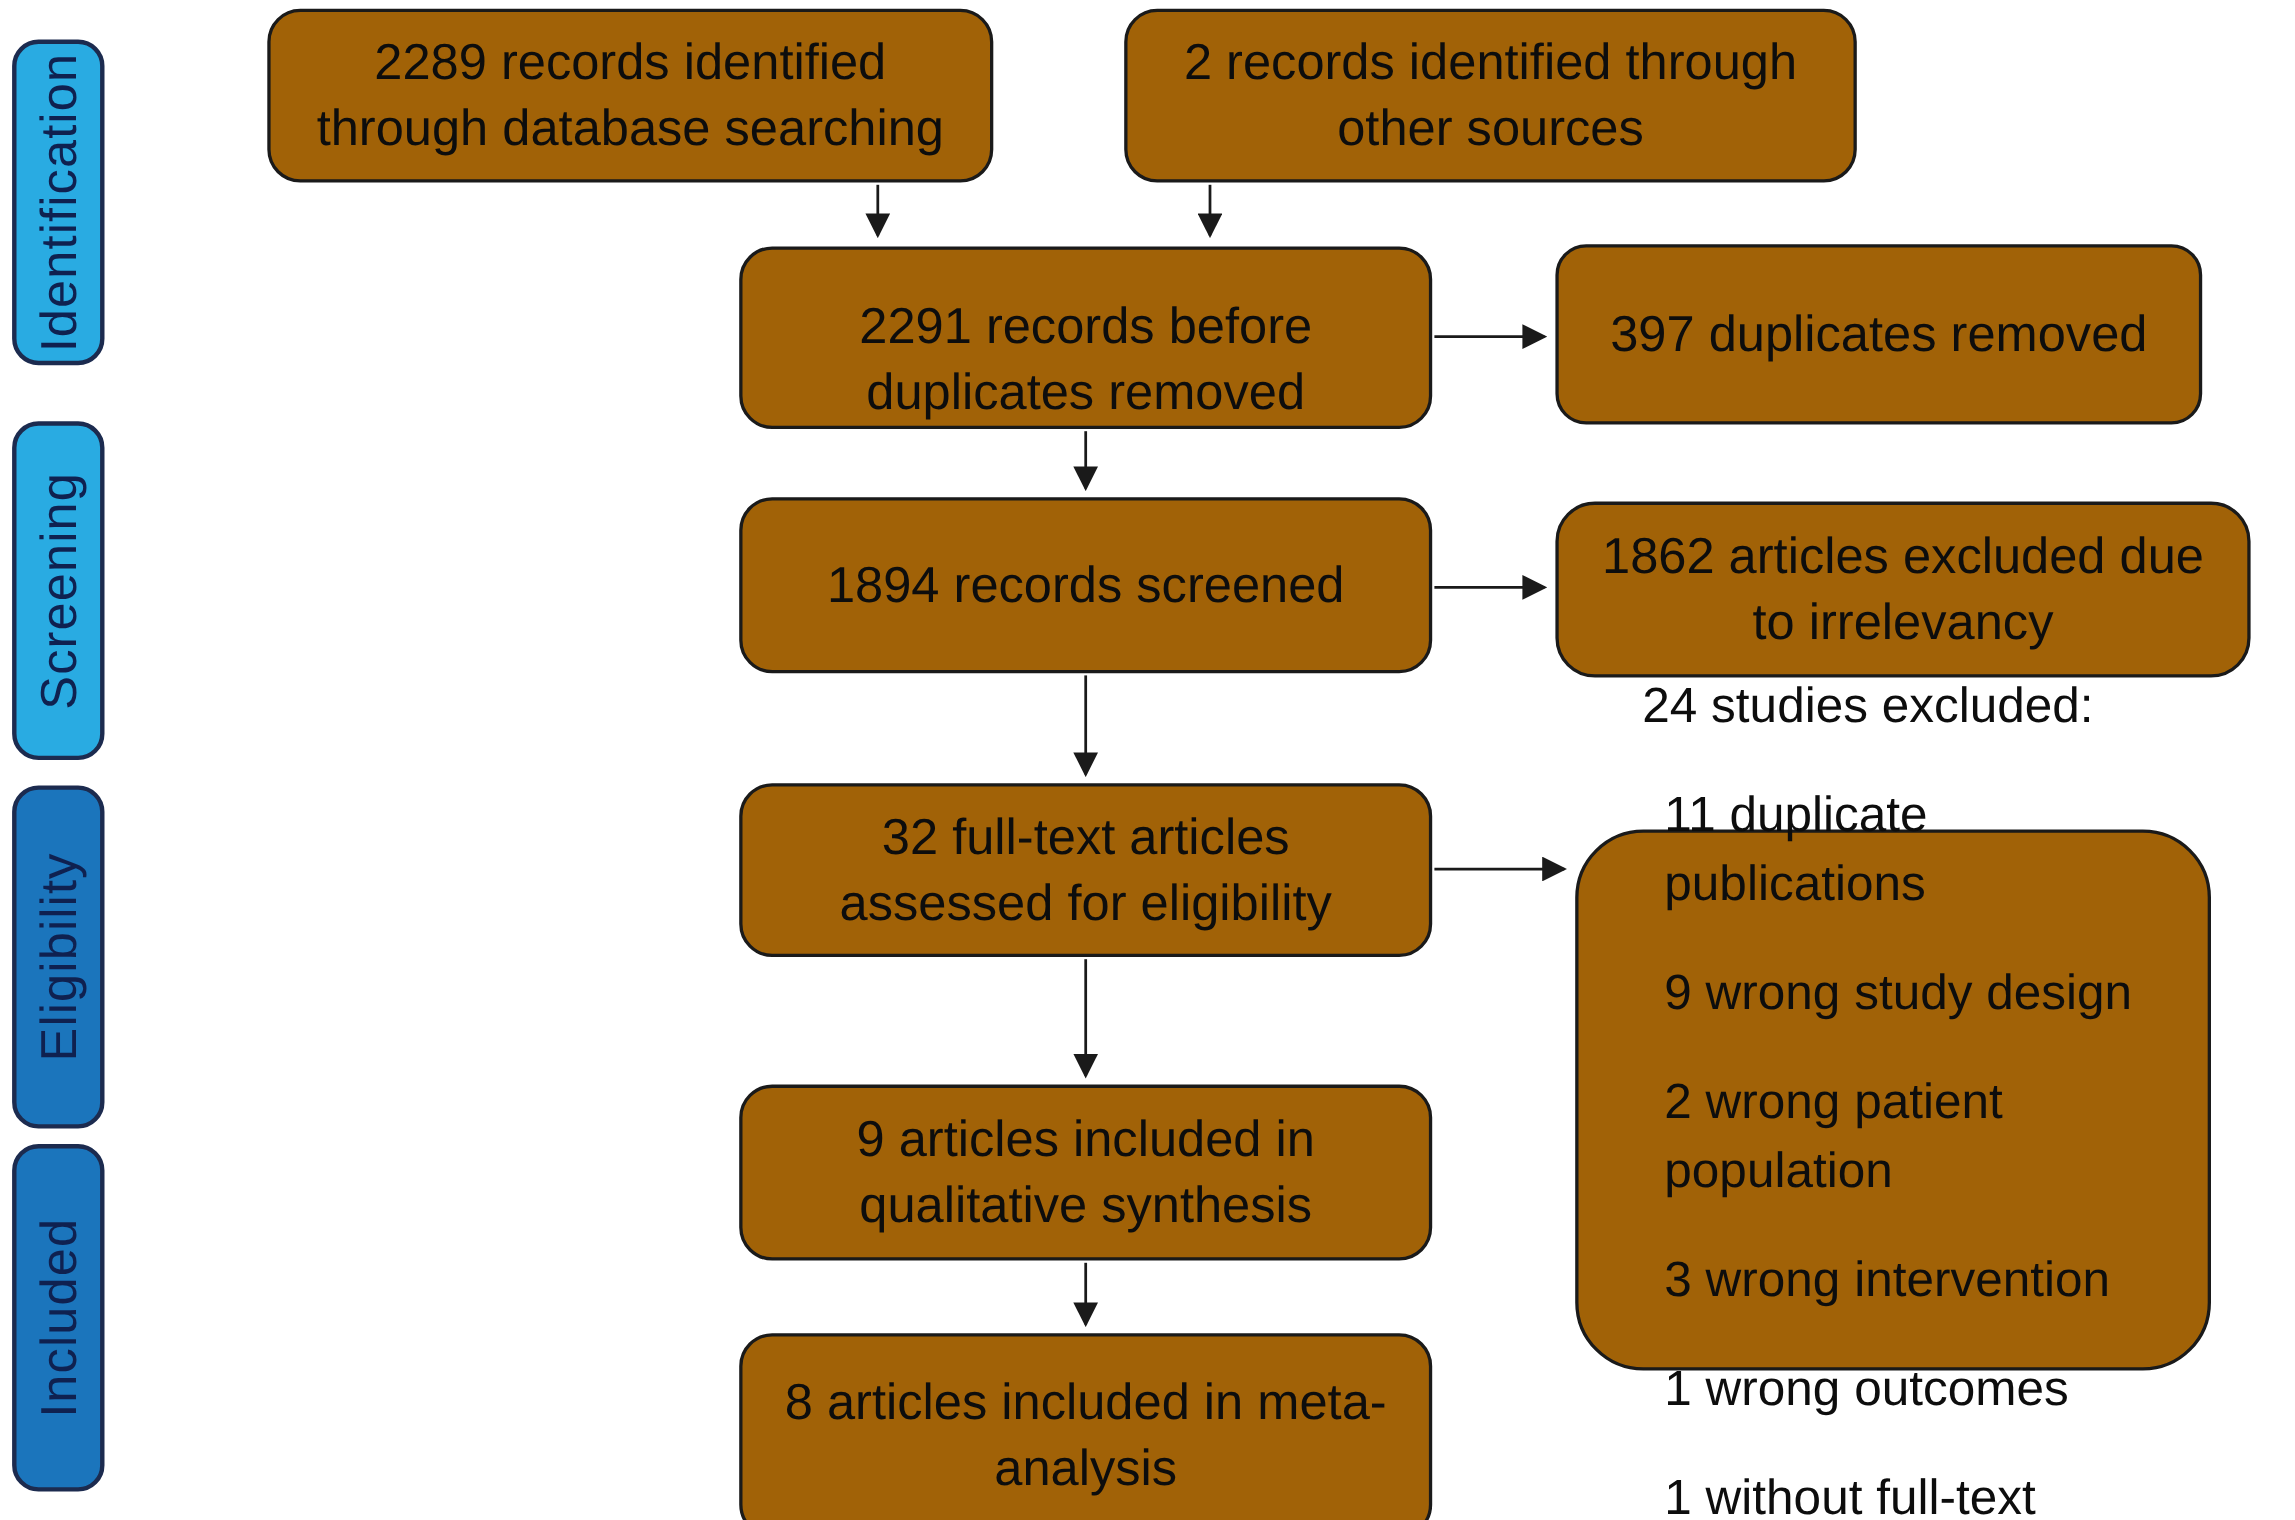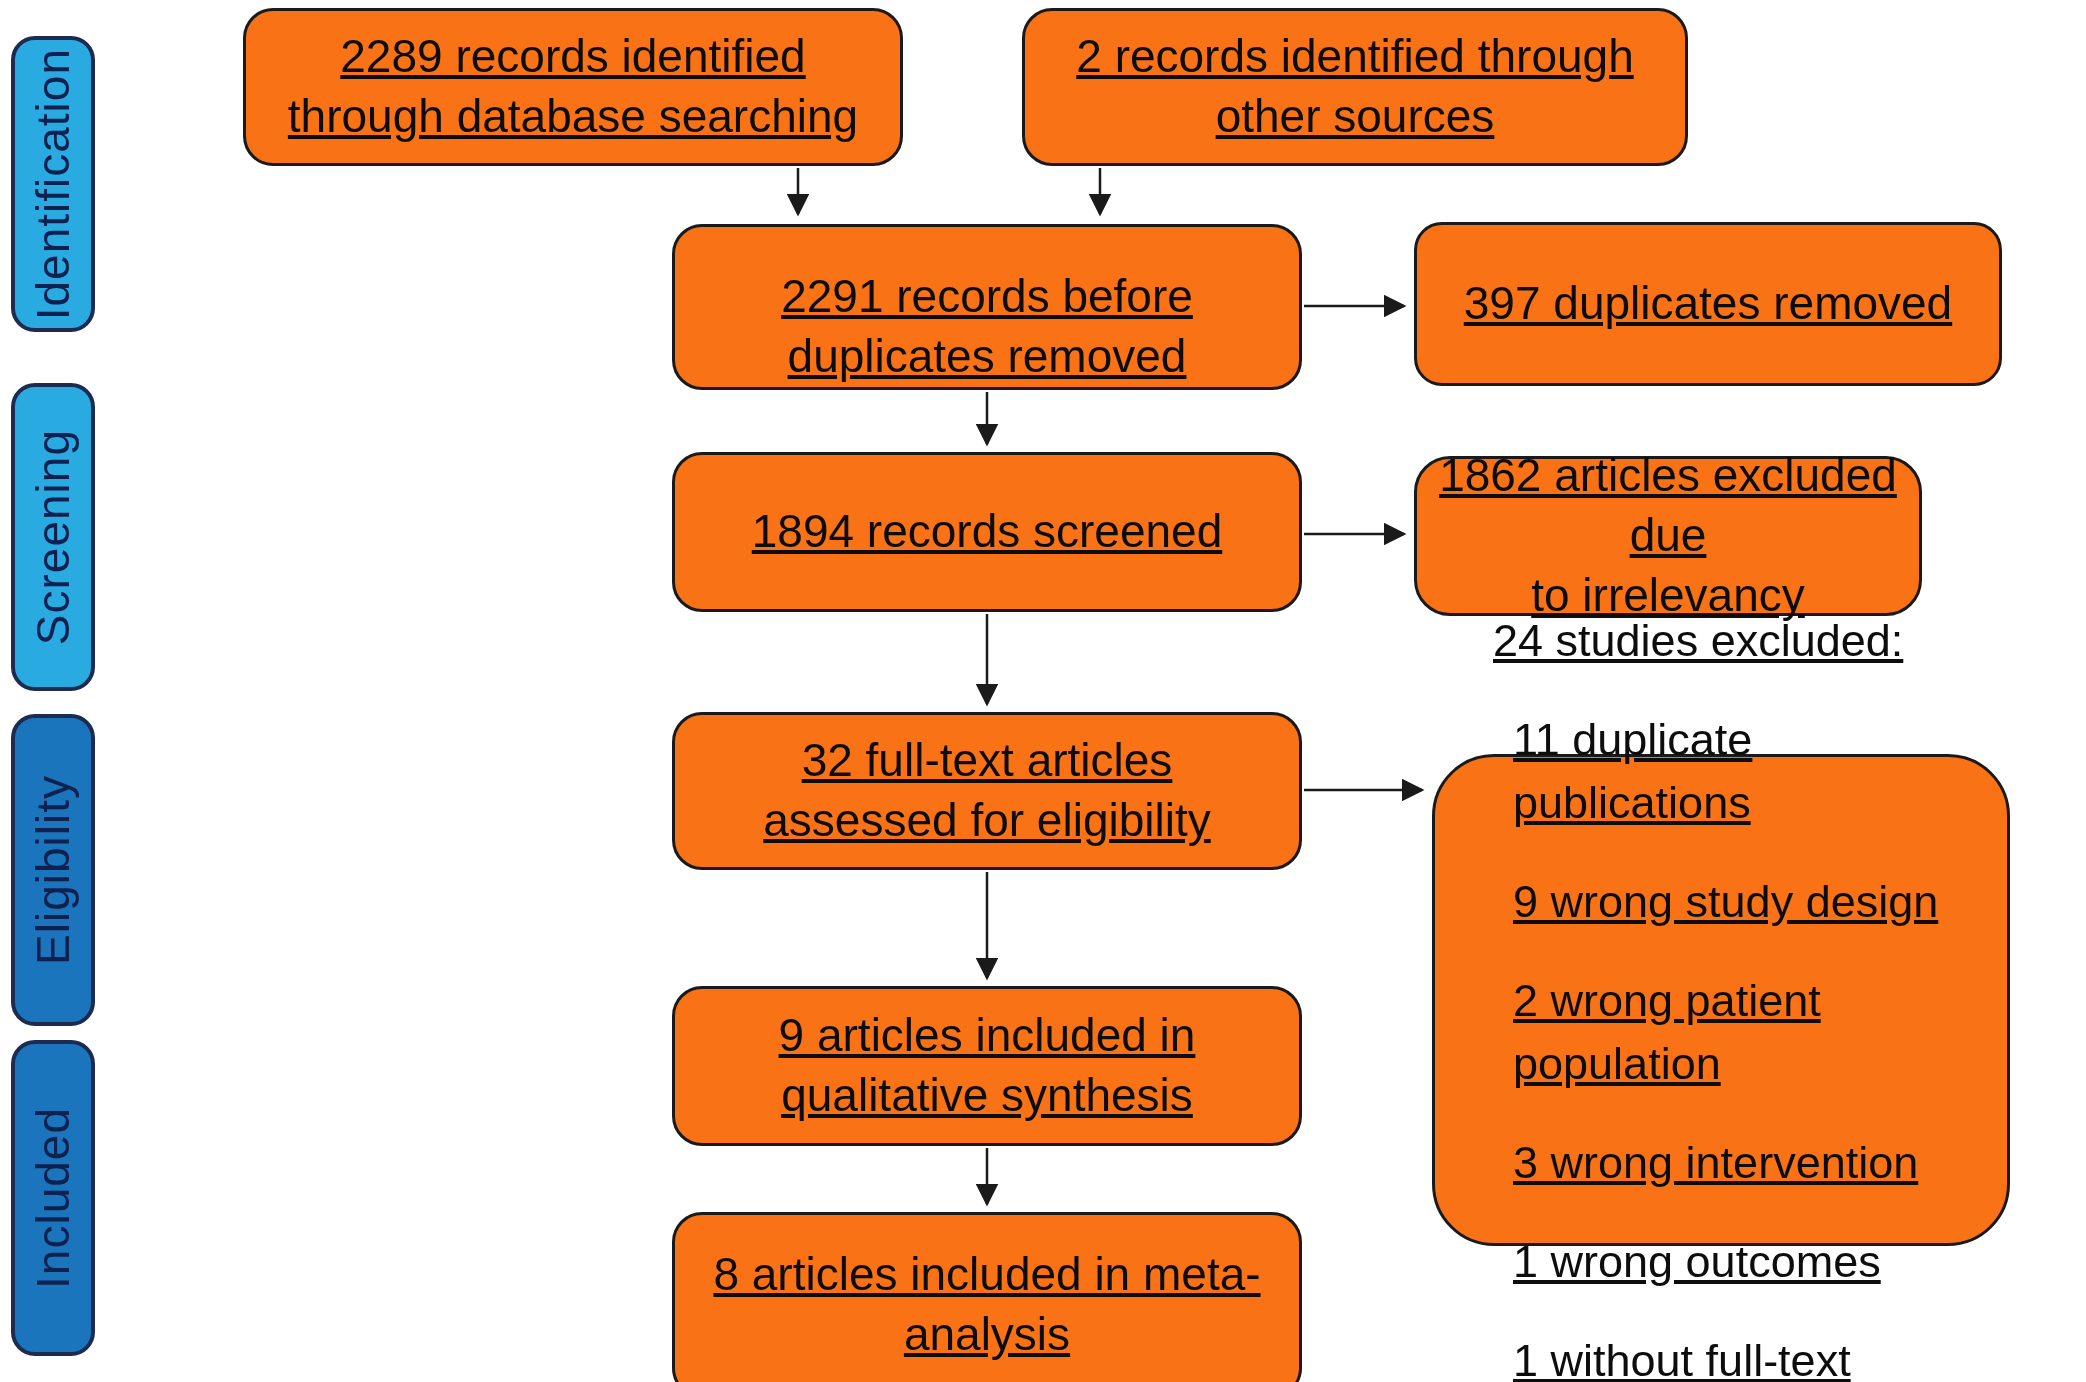--- a/index.html
+++ b/index.html
@@ -6,40 +6,39 @@
   #stage-area{
     position:relative;
     width:2086px;height:1382px;
     background:#ffffff;
     font-family:"Liberation Sans","DejaVu Sans",sans-serif;
     overflow:hidden;
   }
   
   .box{
     position:absolute;
-    background:#f97316;
+    background:#a16207;
     border:3px solid #1a1a1a;
     border-radius:30px;
     display:flex;
     align-items:center;
     justify-content:center;
     text-align:center;
     color:#0d0d0d;
     font-size:46px;
     line-height:1.3;
     box-sizing:border-box;
-    text-decoration:underline;
   }
   .box .txt{white-space:pre-line;}
   #box-identified-db   {left:243px; top:8px;    width:660px; height:158px;}
   #box-identified-other{left:1022px;top:8px;    width:666px; height:158px;}
   #box-before-dup      {left:672px; top:224px;  width:630px; height:166px;align-items:flex-end;}
   #box-dup-removed     {left:1414px;top:222px;  width:588px; height:164px; border-radius:28px;}
   #box-screened        {left:672px; top:452px;  width:630px; height:160px;}
-  #box-irrelevant      {left:1414px;top:456px;  width:508px; height:160px; border-radius:36px;}
+  #box-irrelevant      {left:1414px;top:456px;  width:632px; height:160px; border-radius:36px;}
   #box-fulltext        {left:672px; top:712px;  width:630px; height:158px;}
   #box-qualitative     {left:672px; top:986px;  width:630px; height:160px;}
   #box-meta            {left:672px; top:1212px; width:630px; height:186px;}
   
   #box-excluded{
     left:1432px; top:754px; width:578px; height:492px;
     border-radius:62px;
     flex-direction:column;
     align-items:stretch;
     justify-content:center;

